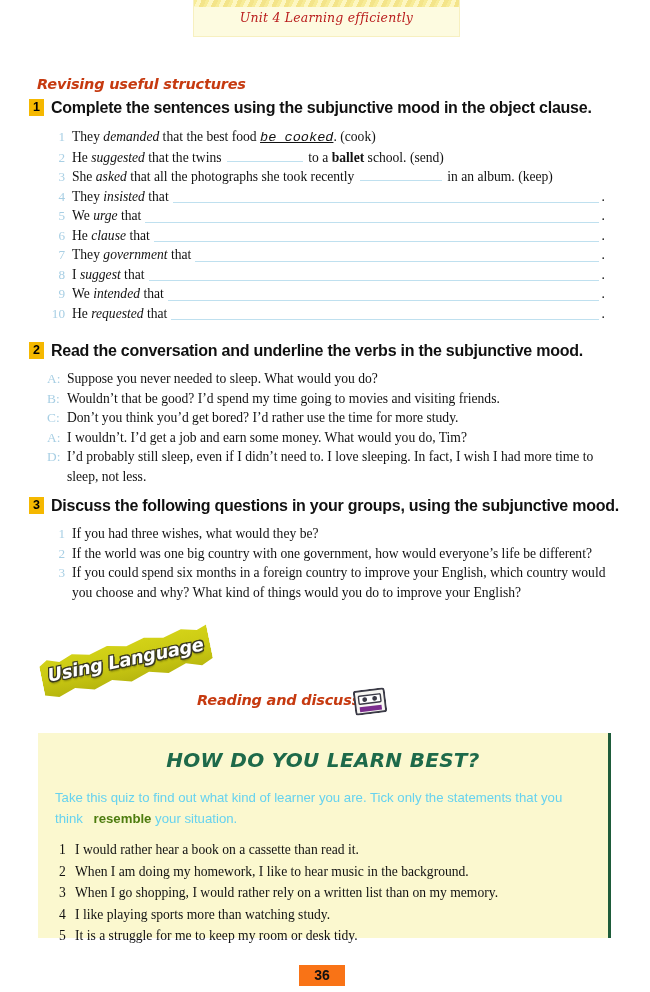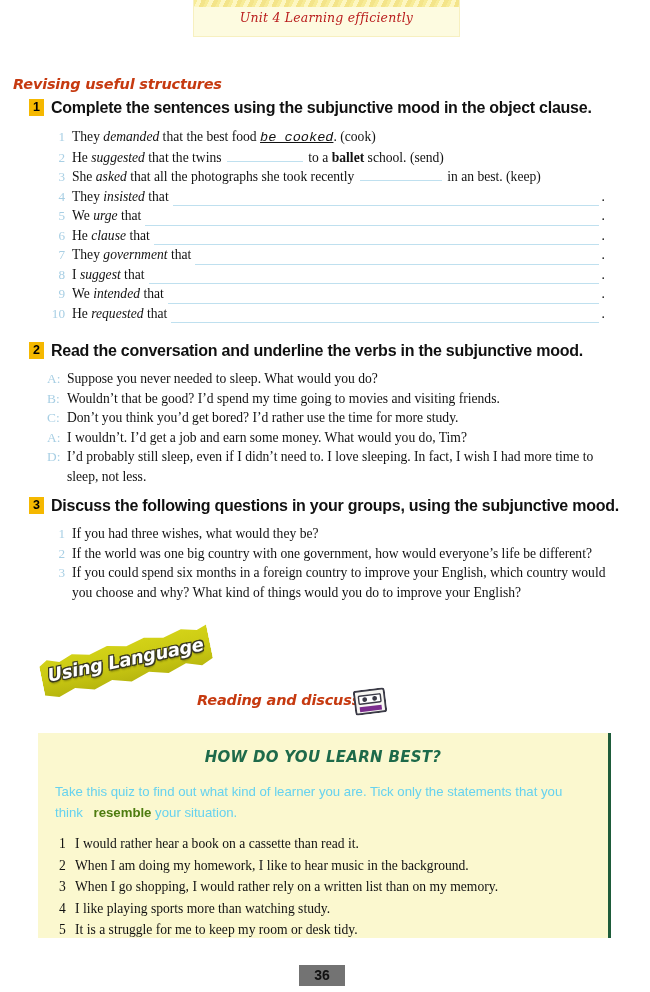--- a/index.html
+++ b/index.html
@@ -137,21 +137,21 @@
     display: inline-block;
     border-bottom: 1px solid #bfe0ef;
     vertical-align: baseline;
     height: 13px;
     margin: 0 2px;
   }
   .blank.s { width: 76px; }
   .blank.m { width: 82px; }
   .line-rest {
     display: flex;
-    align-items: flex-end;
+    align-items: center;
     width: 100%;
   }
   .line-rest .fill {
     flex: 1 1 auto;
     border-bottom: 1px solid #bfe0ef;
     height: 13px;
     margin: 0 3px 0 4px;
   }
 
   
@@ -212,21 +212,21 @@
     height: 205px;
     background: #fbf8cf;
     border-right: 3px solid #1e5c3a;
   }
   .quiz-title {
     text-align: center;
     margin-top: 15px;
     font-family: "DejaVu Sans", sans-serif;
     font-weight: bold;
     font-style: italic;
-    font-size: 15px;
+    font-size: 20px;
     letter-spacing: .3px;
     color: #1e6a4a;
   }
   .quiz-intro {
     margin: 15px 17px 0 17px;
     font-family: "Liberation Sans", sans-serif;
     font-size: 13.2px;
     line-height: 21px;
     color: #66d2ef;
   }
@@ -254,59 +254,59 @@
   }
   .quiz-item .qt { flex: 1 1 auto; }
 
   
   .page-num {
     position: absolute;
     left: 299px;
     top: 965px;
     width: 46px;
     height: 21px;
-    background: #737373;
+    background: #f97316;
     font-family: "Liberation Sans", sans-serif;
     font-weight: bold;
     font-size: 14px;
     line-height: 21px;
     text-align: center;
     color: #111;
   }
 </style>
 </head>
 <body>
 
 <div class="page-header">
   <div class="tex-strip"></div>
   <div class="unit-text">Unit 4 Learning efficiently</div>
 </div>
 
-<div class="red-heading" style="left:13px; top:76px;">Revising useful structures</div>
+<div class="red-heading" style="left:37px; top:76px;">Revising useful structures</div>
 
 <div class="task" style="top:99px;">
   <div class="task-badge">1</div>
   <div class="task-title">Complete the sentences using the subjunctive mood in the object clause.</div>
 </div>
 
 <div class="itemlist" style="left:45px; top:127px; width:560px;">
 
   <div class="item">
     <span class="item-num">1</span>
     <span class="item-body"><span>They </span><i class="v">demanded</i><span> that the best food </span><span class="ans">be cooked</span><span>. (cook)</span></span>
   </div>
 
   <div class="item">
     <span class="item-num">2</span>
     <span class="item-body"><span>He </span><i class="v">suggested</i><span> that the twins </span><span class="blank s"></span><span> to a </span><b class="bk">ballet</b><span> school. (send)</span></span>
   </div>
 
   <div class="item">
     <span class="item-num">3</span>
-    <span class="item-body"><span>She </span><i class="v">asked</i><span> that all the photographs she took recently </span><span class="blank m"></span><span> in an best. (keep)</span></span>
+    <span class="item-body"><span>She </span><i class="v">asked</i><span> that all the photographs she took recently </span><span class="blank m"></span><span> in an album. (keep)</span></span>
   </div>
 
   <div class="item">
     <span class="item-num">4</span>
     <span class="item-body line-rest">
         <span style="white-space:nowrap"><span>They </span><i class="v">insisted</i><span> that</span></span>
         <span class="fill"></span>
         <span>.</span>
       </span>
   </div>

